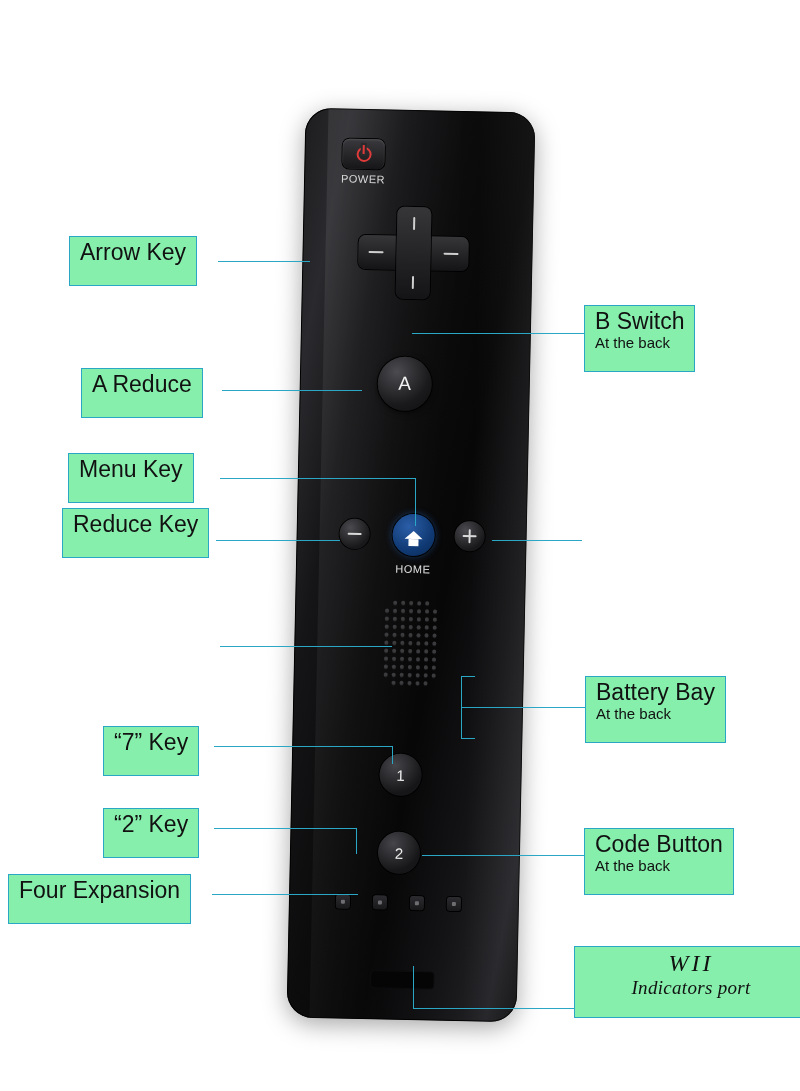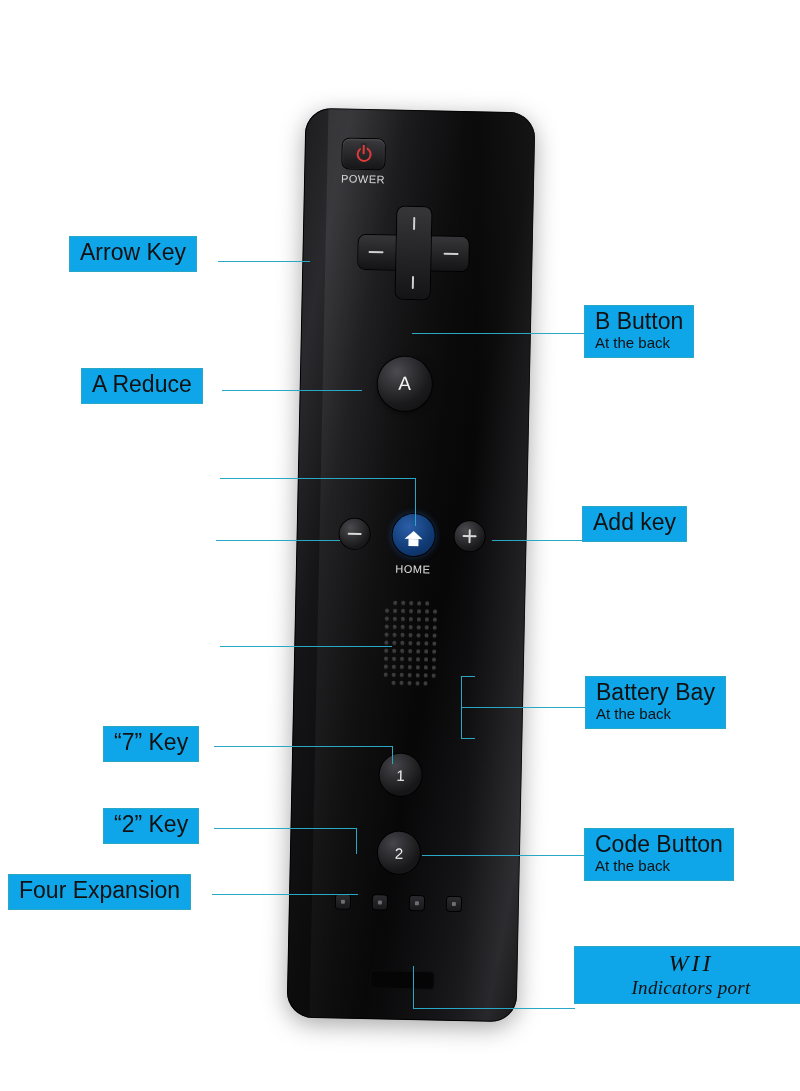--- a/index.html
+++ b/index.html
@@ -271,23 +271,23 @@
     height: 16px;
     border-radius: 3px;
     background: #050506;
     box-shadow: 0 0 0 1px #0d0d0f;
   }
 
   
   .label {
     position: absolute;
     border: 1px solid #2aa7c4;
-    background: #0ea5e9;
+    background: #86efac;
     color: #111;
-    padding: 3px 10px 5px 10px;
+    padding: 3px 10px 19px 10px;
     box-sizing: border-box;
     line-height: 1.12;
     white-space: nowrap;
   }
   .label .main {
     display: block;
     font-size: 23px;
   }
   .label .sub {
     display: block;
@@ -478,33 +478,36 @@
   <div class="leader h" style="left:212px; top:894px; width:146px;"></div>
 
   <div class="leader v" style="left:413px; top:966px; height:42px;"></div>
   <div class="leader h" style="left:413px; top:1008px; width:162px;"></div>
 
   <div class="label" style="left:69px; top:236px;">
     <span class="main">Arrow Key</span>
   </div>
 
   <div class="label" style="left:584px; top:305px;">
-    <span class="main">B Button</span>
+    <span class="main">B Switch</span>
     <span class="sub">At the back</span>
   </div>
 
   <div class="label" style="left:81px; top:368px;">
     <span class="main">A Reduce</span>
   </div>
 
-
-
-  <div class="label" style="left:582px; top:506px;">
-    <span class="main">Add key</span>
-  </div>
+  <div class="label" style="left:68px; top:453px;">
+    <span class="main">Menu Key</span>
+  </div>
+
+  <div class="label" style="left:62px; top:508px;">
+    <span class="main">Reduce Key</span>
+  </div>
+
 
 
   <div class="label" style="left:585px; top:676px;">
     <span class="main">Battery Bay</span>
     <span class="sub">At the back</span>
   </div>
 
   <div class="label" style="left:103px; top:726px;">
     <span class="main">“7”  Key</span>
   </div>

